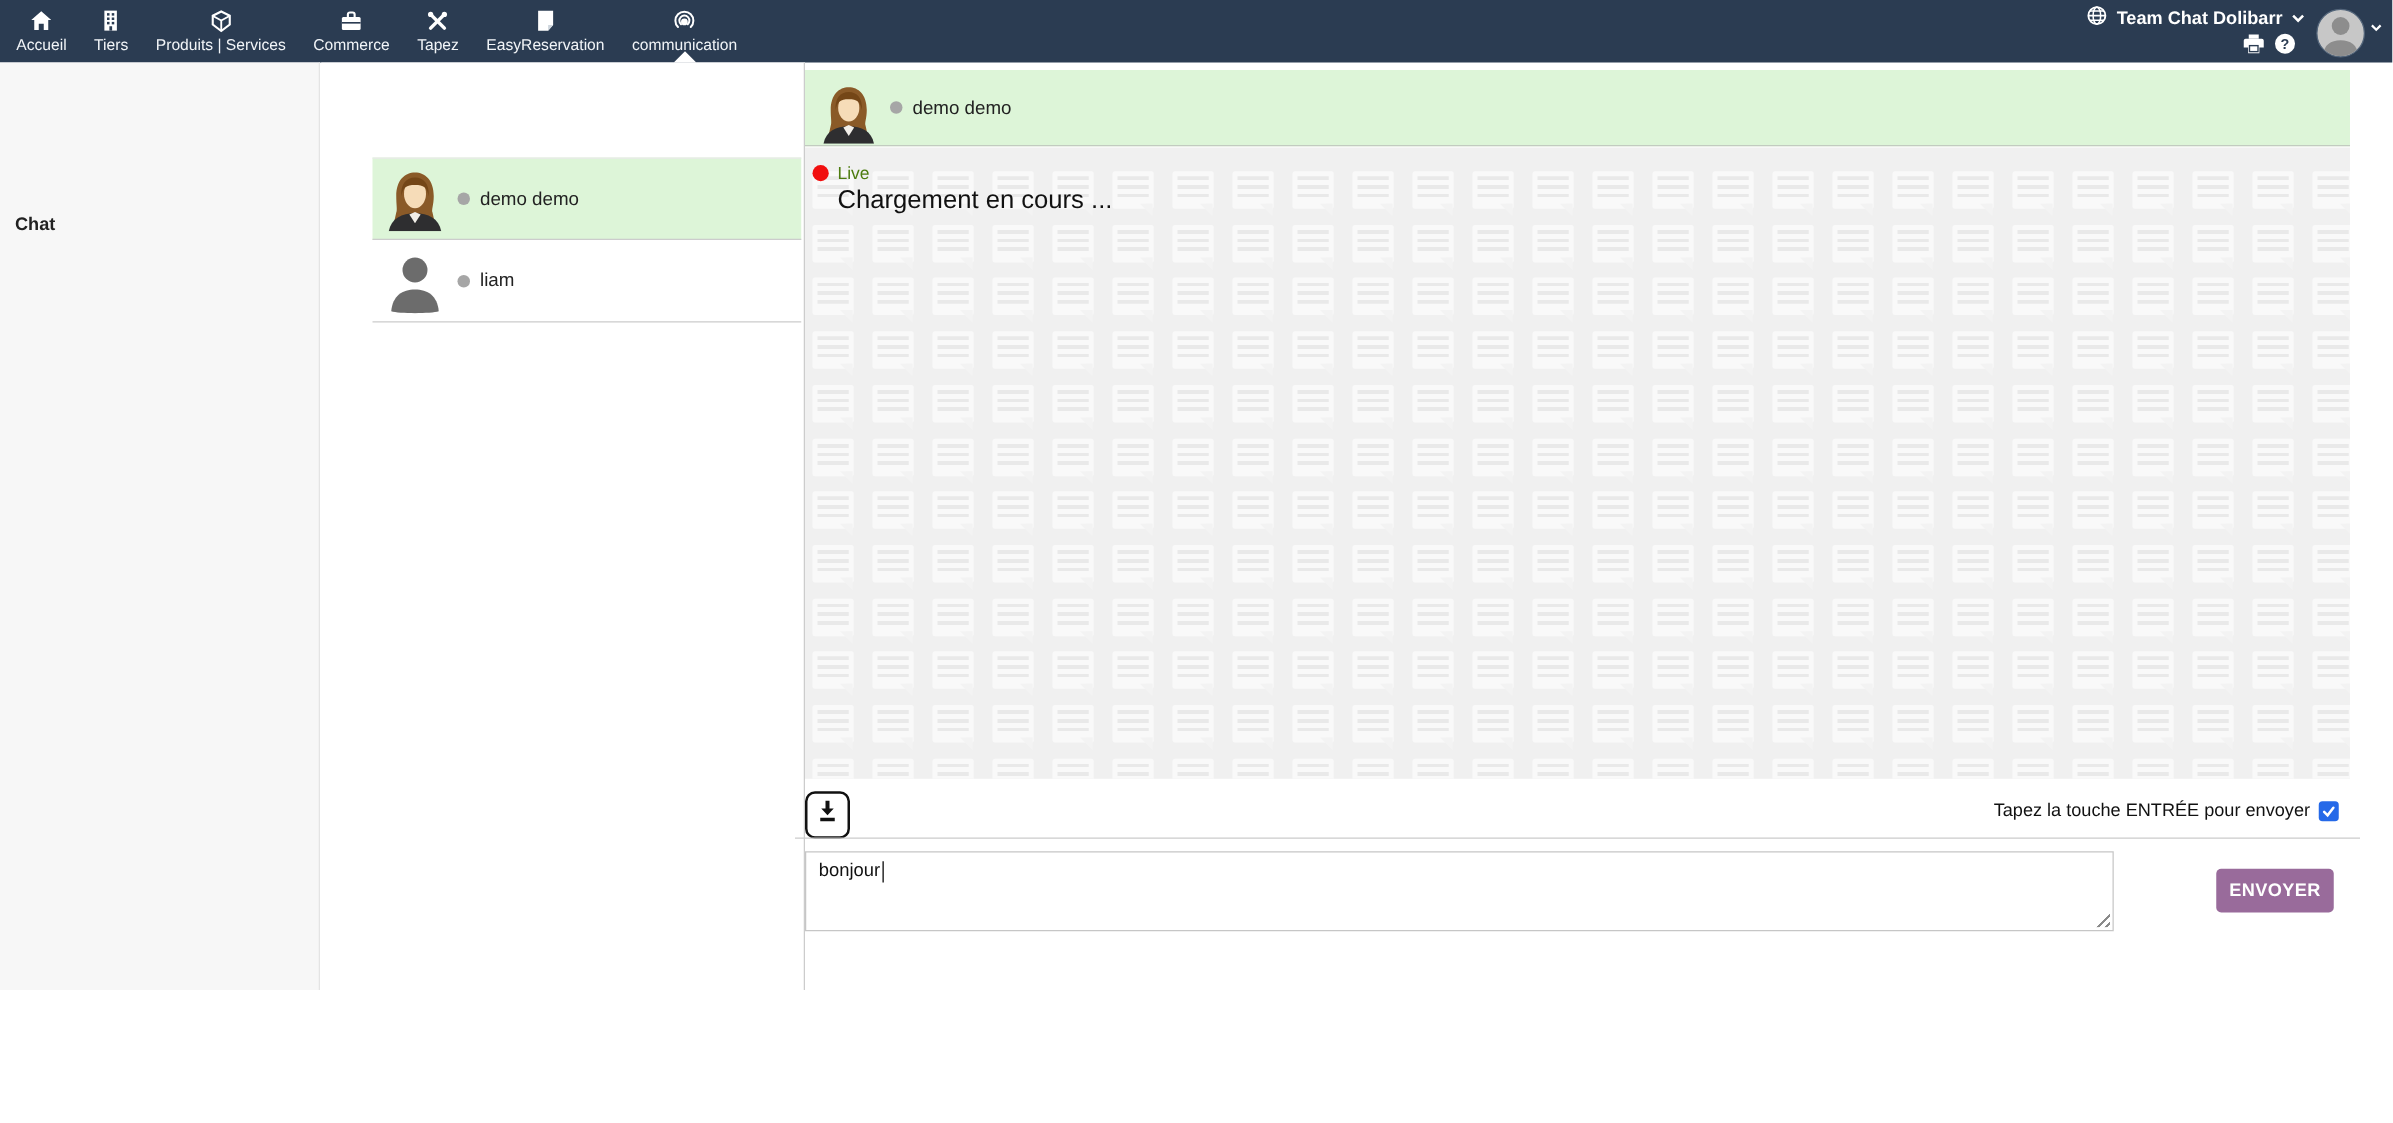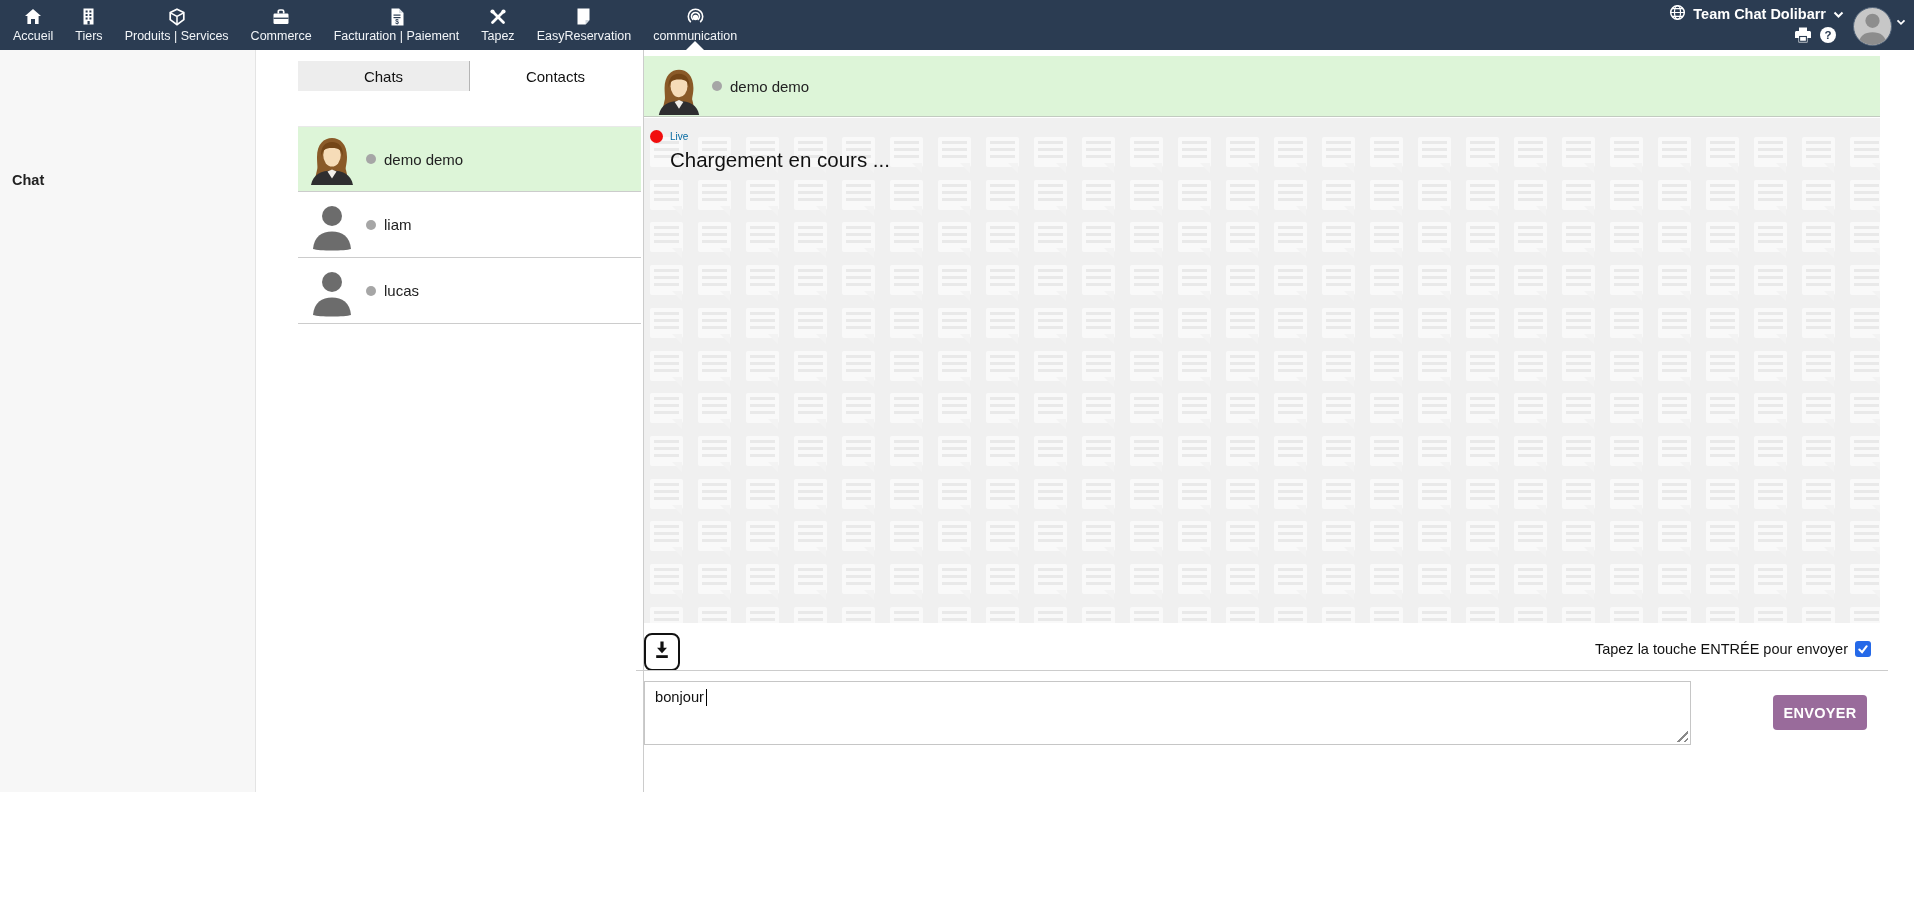--- a/index.html
+++ b/index.html
@@ -105,21 +105,21 @@
   }
   .tile { position:absolute; width:33px; height:30px; background:#f9f9f9; border-radius:2px; }
   .tile i { position:absolute; left:4px; right:4px; top:4px; height:17px;
     background:repeating-linear-gradient(to bottom, #e9e9e9 0 3px, rgba(0,0,0,0) 3px 7px); }
   .tile::after {
     content:""; position:absolute; right:1px; bottom:-6px;
     border:5px solid transparent; border-top-color:#f3f3f3; border-right-color:#f3f3f3;
   }
   .live-wrap { position:absolute; left:6px; top:12px; display:flex; align-items:center; z-index:3; }
   .live-dot { width:13px; height:13px; border-radius:50%; background:#f10e0e; margin-right:7px; }
-  .live-lbl { font-size:10px; color:#0369a1; }
+  .live-lbl { font-size:14px; color:#4d7c0f; }
   .loading-lbl { position:absolute; left:26px; top:30px; font-size:20.5px; color:#111; z-index:3; }
 
   
   #download-btn {
     position:absolute; left:644px; top:633px; width:36px; height:38px;
     border:2px solid #111; border-radius:8px; background:#fff;
     display:flex; align-items:center; justify-content:center; cursor:pointer;
   }
   .enter-wrap { position:absolute; top:639px; right:43px; height:20px; display:flex; align-items:center; gap:7px; }
   .enter-lbl { font-size:14.5px; color:#111; white-space:nowrap; }
@@ -191,34 +191,20 @@
           <svg width="18" height="17" viewBox="0 0 18 17">
             <path d="M6.3 5.5V3.6c0-.9.7-1.6 1.6-1.6h2.2c.9 0 1.6.7 1.6 1.6v1.9" stroke="#fff" stroke-width="1.7" fill="none"></path>
             <rect x="1.5" y="5.5" width="15" height="10.5" rx="1.2" fill="#fff"></rect>
             <rect x="1.5" y="9.6" width="15" height="1.3" fill="#2b3c52"></rect>
           </svg>
         </span>
     <span class="nlbl">Commerce</span>
   </div>
       <div class="nav-item">
     <span class="nicon">
-          <svg width="14" height="18" viewBox="0 0 14 18">
-            <path fill="#fff" d="M1.5 0.5h7.5l4.5 4.5v12.5H1.5z"></path>
-            <path fill="#d9dee4" d="M9 0.5l4.5 4.5H9z"></path>
-            <g fill="#2b3c52">
-              <rect x="3.5" y="6.5" width="7" height="1.2"></rect>
-              <rect x="3.5" y="9" width="7" height="1.2"></rect>
-            </g>
-            <text x="7" y="15.6" text-anchor="middle" font-size="6.5" font-weight="bold" fill="#2b3c52" font-family="Liberation Sans, sans-serif">$</text>
-          </svg>
-        </span>
-    <span class="nlbl">Facturation | Paiement</span>
-  </div>
-      <div class="nav-item">
-    <span class="nicon">
           <svg width="18" height="18" viewBox="0 0 18 18">
             <g stroke="#fff" stroke-width="2.8" stroke-linecap="round">
               <path d="M3.5 3.5l11 11"></path>
               <path d="M14.5 3.5l-11 11"></path>
             </g>
             <circle cx="3.5" cy="3.5" r="2.1" fill="#fff"></circle>
             <circle cx="14.5" cy="3.5" r="2.1" fill="#fff"></circle>
           </svg>
         </span>
     <span class="nlbl">Tapez</span>
@@ -287,24 +273,20 @@
         <path d="M1.5 1.5l4 4 4-4" stroke="#fff" stroke-width="2" fill="none"></path>
       </svg>
   </span>
 </div>
 
 <div id="sidebar">
   <div class="side-section">Chat</div>
 </div>
 
 <div id="contacts-panel">
-  <div class="tabs">
-    <div class="tab active">Chats</div>
-    <div class="tab">Contacts</div>
-  </div>
   <div id="contact-list">
       <div class="contact-row selected">
     <span class="cavatar">
           <svg width="52" height="52" viewBox="0 0 52 52">
             <path d="M11 24c0-13 7-19 15-19s15 6 15 19c0 7-2 11-1 13l2 9H9l2-9c1-2 0-6 0-13z" fill="#8a5a28"></path>
             <ellipse cx="26" cy="22" rx="8.8" ry="11.5" fill="#f6dcb8"></ellipse>
             <path d="M15 24c-.5-10 4-15 11-15s11.5 5 11 15c-1.5-7-4-9-11-9s-9.5 2-11 9z" fill="#744617"></path>
             <path d="M5 52c2-10.5 10.5-14.5 21-14.5S45 41.5 47 52z" fill="#2e2e30"></path>
             <path d="M21.5 38.5l4.5 7 4.5-7 -4.5-2z" fill="#f2efe9"></path>
           </svg>
@@ -316,31 +298,20 @@
     <span class="cavatar">
           <svg width="52" height="52" viewBox="0 0 52 52">
             <defs></defs>
             <circle cx="26" cy="17" r="10" fill="#6c6c6c"></circle>
             <path d="M7 50c1-12.5 9-17.5 19-17.5S44 37.5 45 50c-6 2-32 2-38 0z" fill="#6c6c6c"></path>
           </svg>
         </span>
     <span class="cdot"></span>
     <span class="cname">liam</span>
   </div>
-      <div class="contact-row">
-    <span class="cavatar">
-          <svg width="52" height="52" viewBox="0 0 52 52">
-            <defs></defs>
-            <circle cx="26" cy="17" r="10" fill="#6c6c6c"></circle>
-            <path d="M7 50c1-12.5 9-17.5 19-17.5S44 37.5 45 50c-6 2-32 2-38 0z" fill="#6c6c6c"></path>
-          </svg>
-        </span>
-    <span class="cdot"></span>
-    <span class="cname">lucas</span>
-  </div>
     </div>
 </div>
 
 <div id="chat-header">
   <span class="cavatar">
       <svg width="50" height="50" viewBox="0 0 52 52">
         <path d="M11 24c0-13 7-19 15-19s15 6 15 19c0 7-2 11-1 13l2 9H9l2-9c1-2 0-6 0-13z" fill="#8a5a28"></path>
         <ellipse cx="26" cy="22" rx="8.8" ry="11.5" fill="#f6dcb8"></ellipse>
         <path d="M15 24c-.5-10 4-15 11-15s11.5 5 11 15c-1.5-7-4-9-11-9s-9.5 2-11 9z" fill="#744617"></path>
         <path d="M5 52c2-10.5 10.5-14.5 21-14.5S45 41.5 47 52z" fill="#2e2e30"></path>

